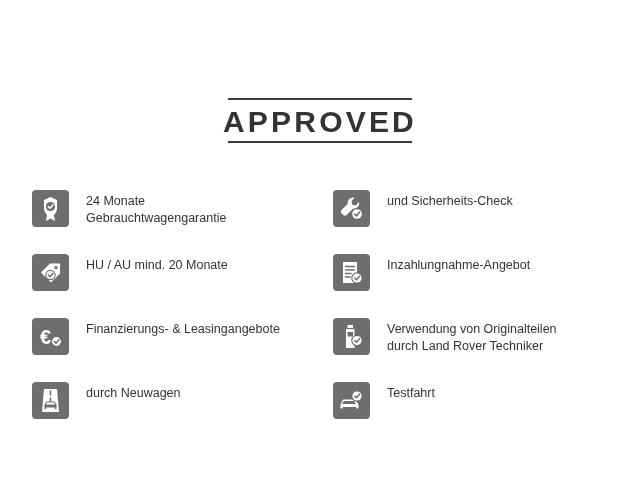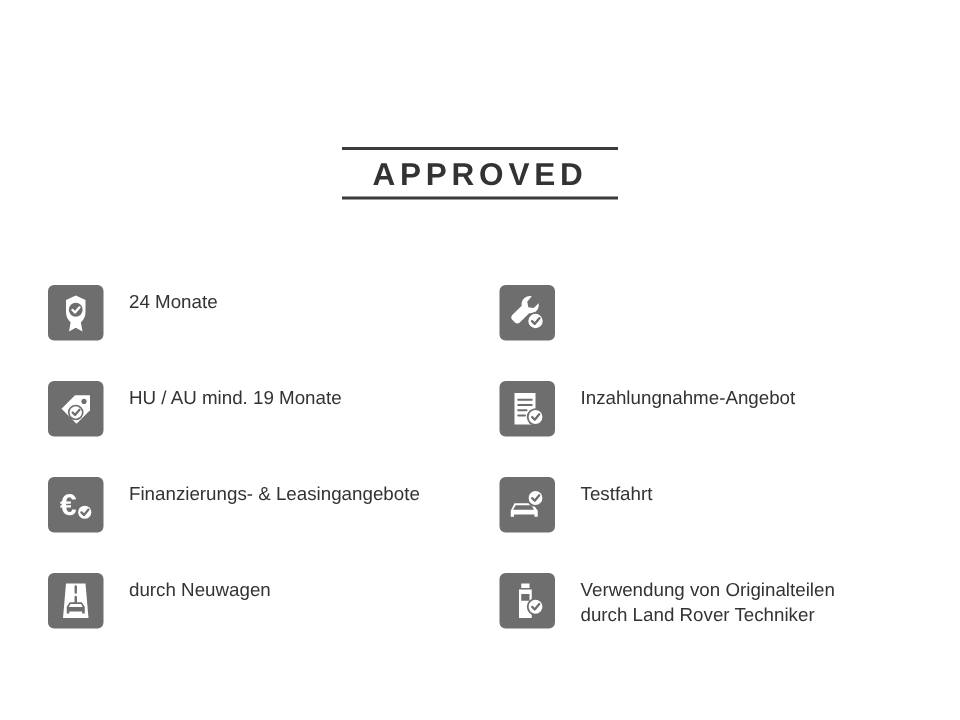--- a/index.html
+++ b/index.html
@@ -27,21 +27,21 @@
     width: 640px;
     text-align: center;
   }
   .header-rule {
     width: 184px;
     height: 2px;
     background: #3b3b3b;
     margin: 0 auto;
   }
   .header-title {
-    font-size: 21px;
+    font-size: 30px;
     letter-spacing: 3.2px;
     font-weight: bold;
     color: #333333;
     padding: 5px 0 3px 0;
     line-height: 1.1;
   }
   .columns {
     position: absolute;
     top: 188px;
     left: 0;
@@ -110,35 +110,36 @@
         <div class="badge">
           <svg viewBox="0 0 37 37">
             <path d="M18.5 7 L25 10 L25 18 C25 22.5 22 25.5 18.5 27.2 C15 25.5 12 22.5 12 18 L12 10 Z" fill="#ffffff"></path>
             <circle cx="18.5" cy="16.5" r="4.6" fill="#6e6e6e"></circle>
             <path d="M16.3 16.6 L18 18.3 L21 14.9" stroke="#ffffff" stroke-width="1.5" fill="none" stroke-linecap="round" stroke-linejoin="round"></path>
             <path d="M15.5 22.5 L14 31 L18.5 28.5 L23 31 L21.5 22.5 Z" fill="#ffffff"></path>
           </svg>
         </div>
         <div class="feature-text">
           <span>24 Monate</span>
+          <span class="line2">Gebrauchtwagengarantie</span>
         </div>
       </div>
 
       <div class="feature">
         <div class="badge">
           <svg viewBox="0 0 37 37">
             <path d="M9 18.5 L18 9.5 L28 9.5 L28 19.5 L19 28.5 Z" fill="#ffffff"></path>
             <circle cx="24" cy="13.6" r="1.7" fill="#6e6e6e"></circle>
             <circle cx="18.5" cy="21" r="5.2" fill="#6e6e6e"></circle>
             <circle cx="18.5" cy="21" r="4.1" fill="#ffffff"></circle>
             <path d="M16.4 21 L18 22.7 L21 19.2" stroke="#6e6e6e" stroke-width="1.5" fill="none" stroke-linecap="round" stroke-linejoin="round"></path>
           </svg>
         </div>
         <div class="feature-text">
-          <span>HU / AU mind. 19 Monate</span>
+          <span>HU / AU mind. 20 Monate</span>
           <span class="line2"></span>
         </div>
       </div>
 
       <div class="feature">
         <div class="badge">
           <svg viewBox="0 0 37 37">
             <text x="8" y="25.5" font-family="Liberation Sans, sans-serif" font-size="20" font-weight="bold" fill="#ffffff">€</text>
             <circle cx="24.5" cy="23.5" r="5.6" fill="#6e6e6e"></circle>
             <circle cx="24.5" cy="23.5" r="4.4" fill="#ffffff"></circle>
@@ -172,51 +173,36 @@
       <div class="feature">
         <div class="badge">
           <svg viewBox="0 0 37 37">
             <path d="M21.5 7.5 C17.5 6.8 14.2 10 14.8 13.8 L8.5 20 C7.6 20.9 7.6 22.3 8.5 23.2 L10.3 25 C11.2 25.9 12.6 25.9 13.5 25 L19.8 18.8 C23.6 19.4 26.8 16.1 26.1 12.1 L22.8 15.4 L19.2 14.8 L18.5 11.2 Z" fill="#ffffff"></path>
             <circle cx="24" cy="24" r="6" fill="#6e6e6e"></circle>
             <circle cx="24" cy="24" r="4.8" fill="#ffffff"></circle>
             <path d="M21.7 24.1 L23.5 25.9 L26.6 22.1" stroke="#6e6e6e" stroke-width="1.6" fill="none" stroke-linecap="round" stroke-linejoin="round"></path>
           </svg>
         </div>
         <div class="feature-text">
+          <span class="line2">und Sicherheits-Check</span>
         </div>
       </div>
 
       <div class="feature">
         <div class="badge">
           <svg viewBox="0 0 37 37">
             <path d="M10 8 L24 8 L24 29 L10 29 Z" fill="#ffffff"></path>
             <path d="M12.5 12.5 L21.5 12.5 M12.5 16 L21.5 16 M12.5 19.5 L18 19.5 M12.5 23 L17 23" stroke="#6e6e6e" stroke-width="1.4" stroke-linecap="round"></path>
             <circle cx="24" cy="24" r="5.8" fill="#6e6e6e"></circle>
             <circle cx="24" cy="24" r="4.6" fill="#ffffff"></circle>
             <path d="M21.8 24.1 L23.5 25.8 L26.5 22.2" stroke="#6e6e6e" stroke-width="1.5" fill="none" stroke-linecap="round" stroke-linejoin="round"></path>
           </svg>
         </div>
         <div class="feature-text">
           <span>Inzahlungnahme-Angebot</span>
-          <span class="line2"></span>
-        </div>
-      </div>
-
-      <div class="feature">
-        <div class="badge">
-          <svg viewBox="0 0 37 37">
-            <path d="M7.5 22.5 L10 17.5 L22 17.5 L25.5 22.5 L25.5 26.5 L23.3 26.5 L23.3 25 L9.7 25 L9.7 26.5 L7.5 26.5 Z" fill="#ffffff"></path>
-            <path d="M10.8 18.9 L21.2 18.9 L23 21.9 L9 21.9 Z" fill="#6e6e6e"></path>
-            <circle cx="24" cy="14" r="5.8" fill="#6e6e6e"></circle>
-            <circle cx="24" cy="14" r="4.6" fill="#ffffff"></circle>
-            <path d="M21.8 14.1 L23.5 15.8 L26.5 12.2" stroke="#6e6e6e" stroke-width="1.5" fill="none" stroke-linecap="round" stroke-linejoin="round"></path>
-          </svg>
-        </div>
-        <div class="feature-text">
-          <span>Testfahrt</span>
           <span class="line2"></span>
         </div>
       </div>
 
       <div class="feature">
         <div class="badge">
           <svg viewBox="0 0 37 37">
             <path d="M14.5 7 L20 7 L20 10 L14.5 10 Z" fill="#ffffff"></path>
             <path d="M13 11 L21.5 11 L21.5 30 L13 30 Z" fill="#ffffff"></path>
             <path d="M14.5 14 L20 14 L20 18.5 L14.5 18.5 Z" fill="#6e6e6e"></path>
@@ -224,17 +210,33 @@
             <circle cx="24" cy="22.5" r="4.6" fill="#ffffff"></circle>
             <path d="M21.8 22.6 L23.5 24.3 L26.5 20.7" stroke="#6e6e6e" stroke-width="1.5" fill="none" stroke-linecap="round" stroke-linejoin="round"></path>
           </svg>
         </div>
         <div class="feature-text">
           <span>Verwendung von Originalteilen</span>
           <span class="line2">durch Land Rover Techniker</span>
         </div>
       </div>
 
+      <div class="feature">
+        <div class="badge">
+          <svg viewBox="0 0 37 37">
+            <path d="M7.5 22.5 L10 17.5 L22 17.5 L25.5 22.5 L25.5 26.5 L23.3 26.5 L23.3 25 L9.7 25 L9.7 26.5 L7.5 26.5 Z" fill="#ffffff"></path>
+            <path d="M10.8 18.9 L21.2 18.9 L23 21.9 L9 21.9 Z" fill="#6e6e6e"></path>
+            <circle cx="24" cy="14" r="5.8" fill="#6e6e6e"></circle>
+            <circle cx="24" cy="14" r="4.6" fill="#ffffff"></circle>
+            <path d="M21.8 14.1 L23.5 15.8 L26.5 12.2" stroke="#6e6e6e" stroke-width="1.5" fill="none" stroke-linecap="round" stroke-linejoin="round"></path>
+          </svg>
+        </div>
+        <div class="feature-text">
+          <span>Testfahrt</span>
+          <span class="line2"></span>
+        </div>
+      </div>
+
     </div>
 
   </div>
 
 </div>
 
 </body></html>

